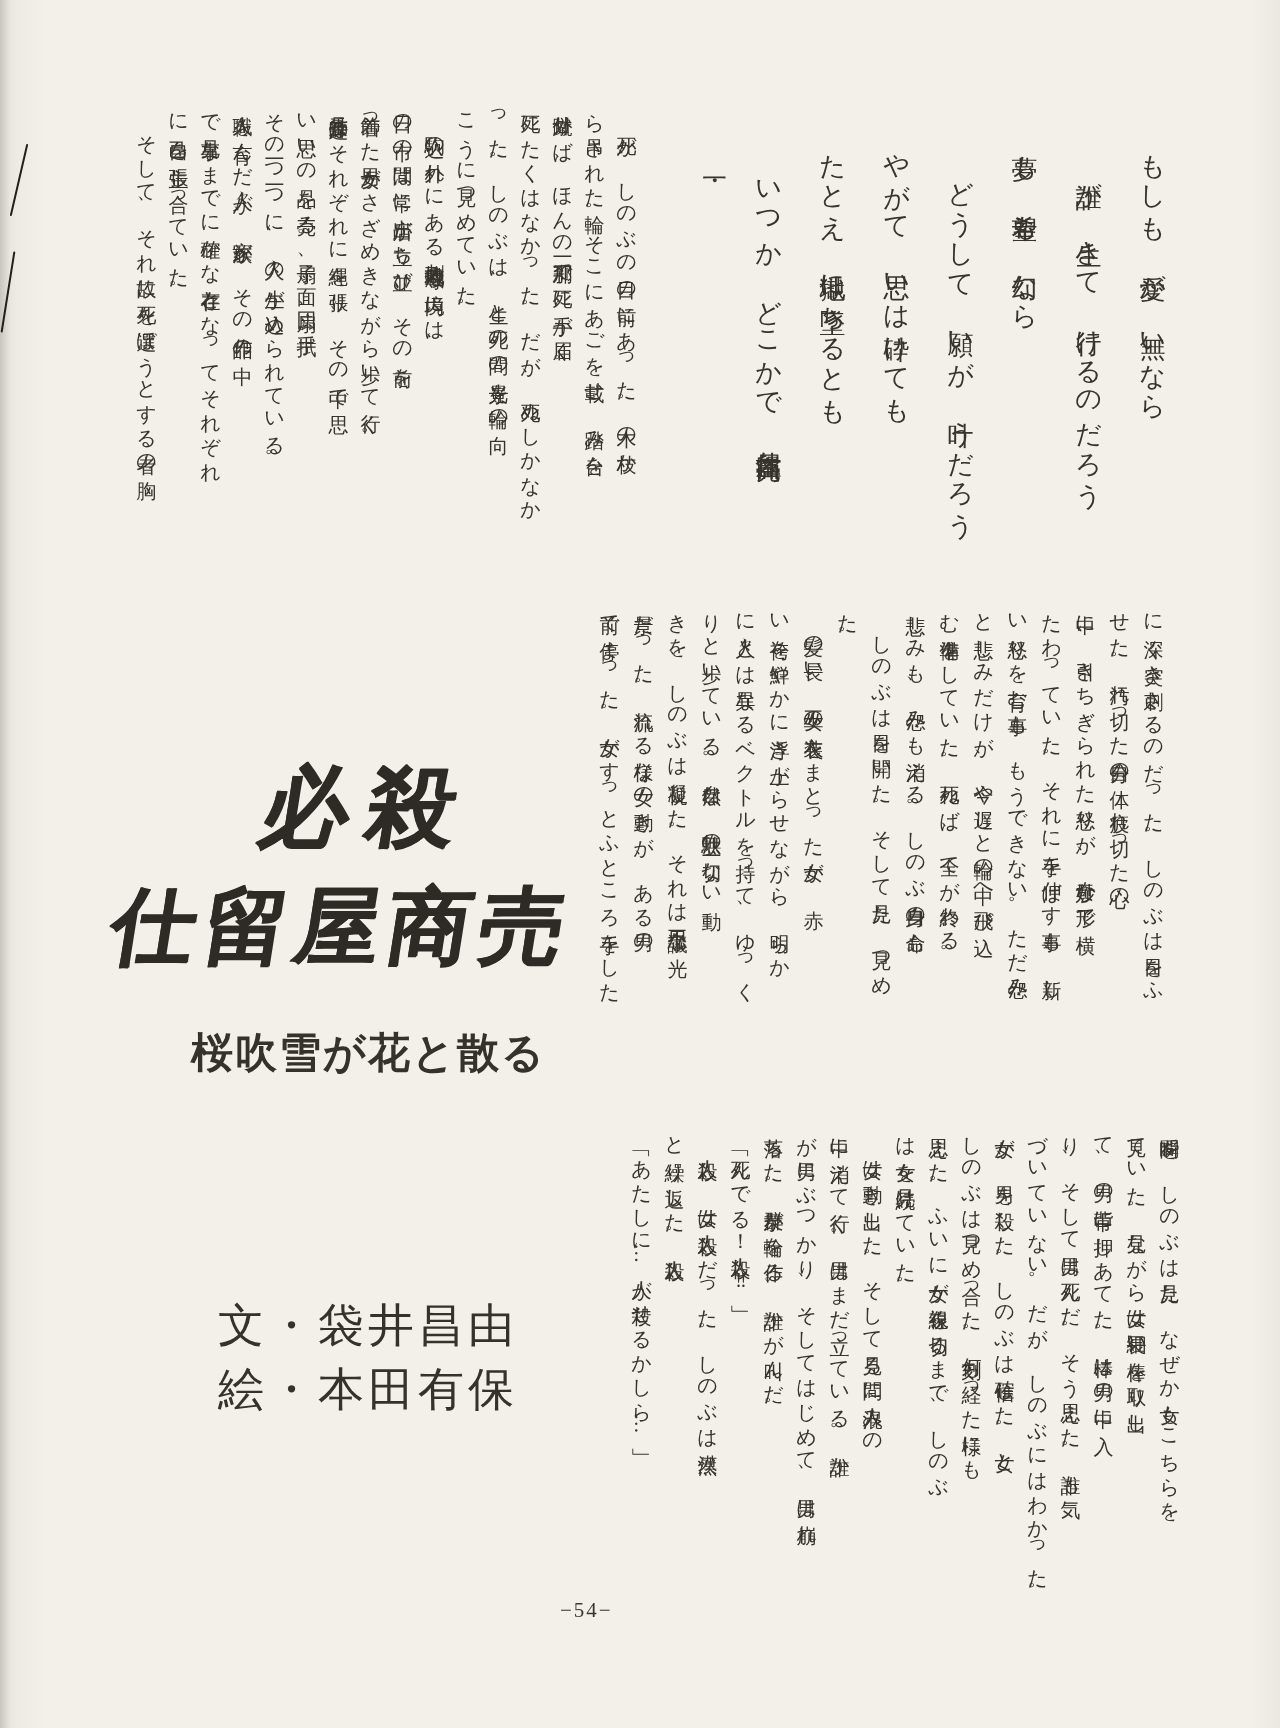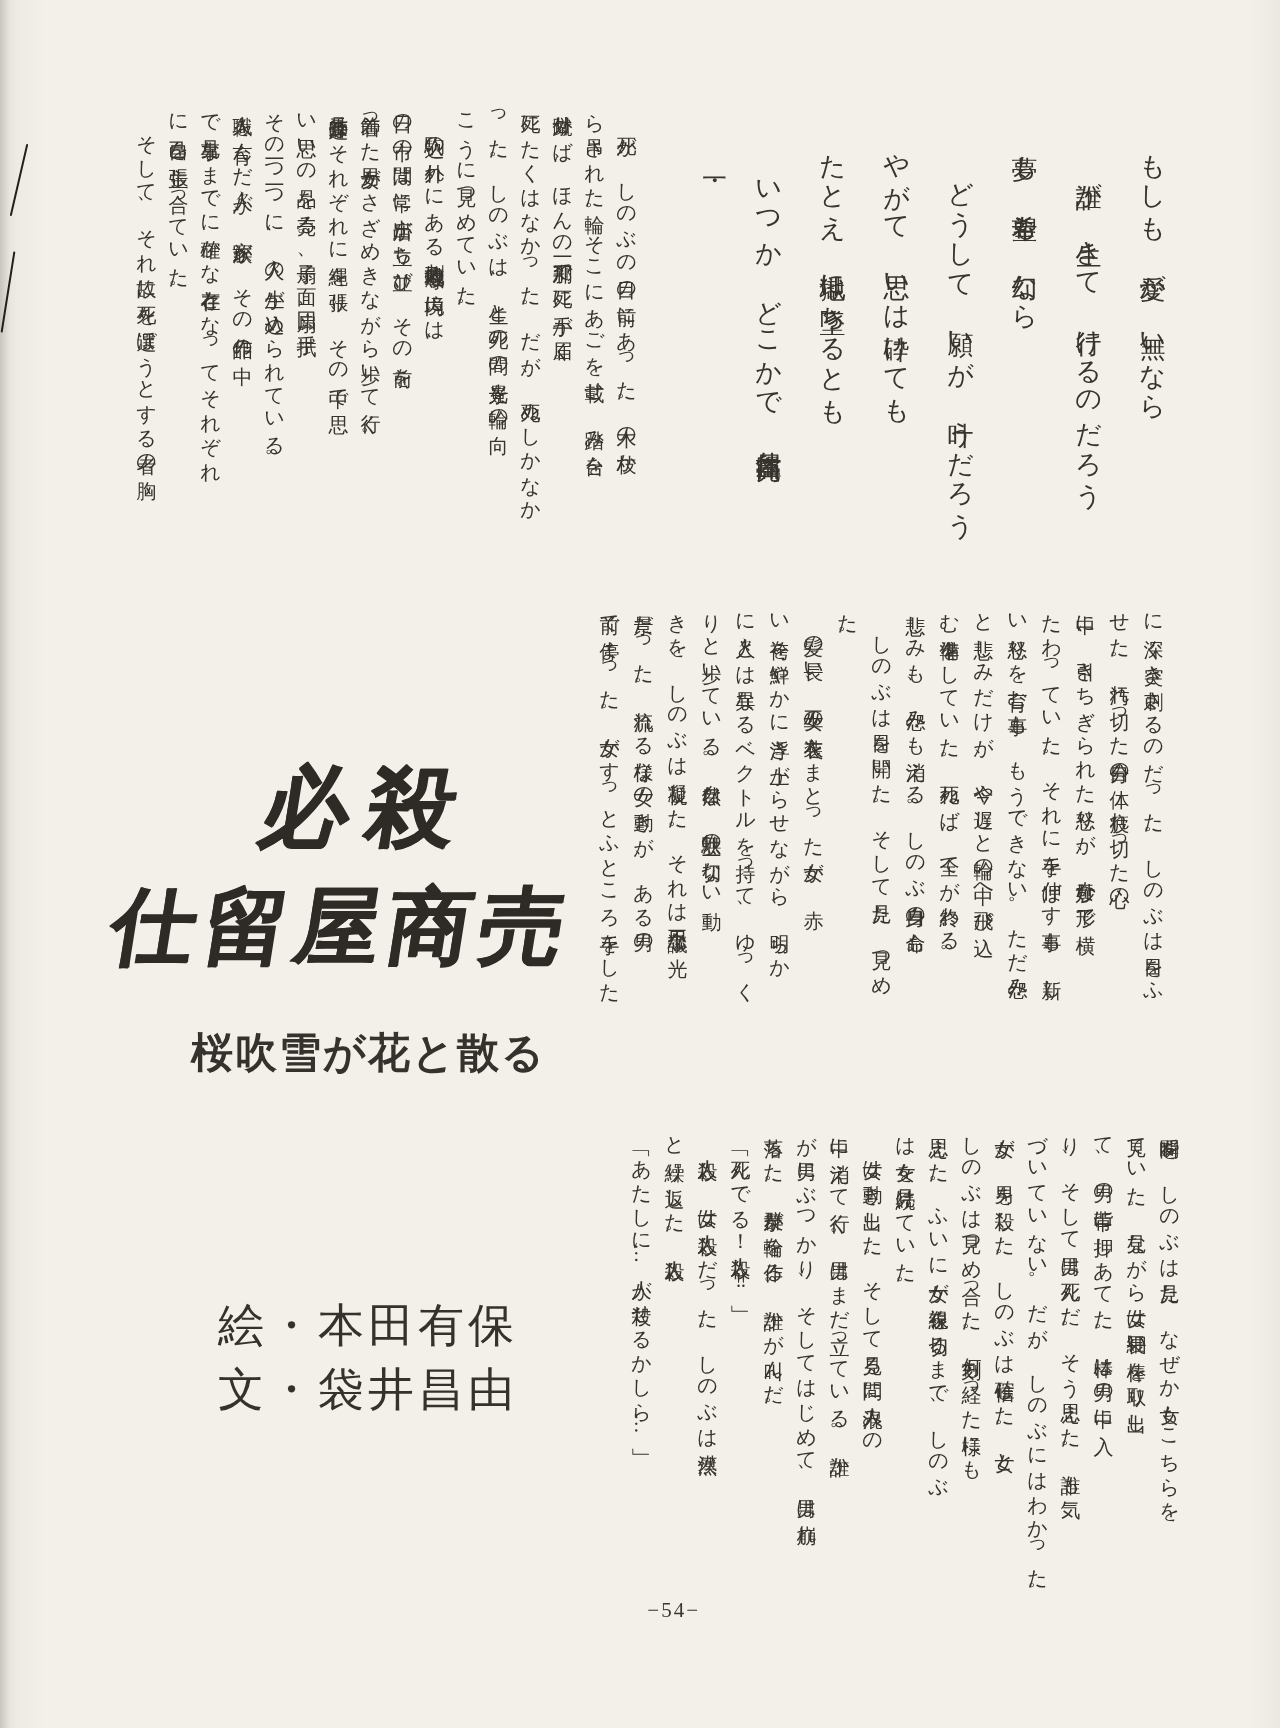--- a/index.html
+++ b/index.html
@@ -71,21 +71,21 @@
     left: 218px; top: 1294px;
     font-size: 46px;
     letter-spacing: 4px;
     line-height: 64px;
     color: #35312c;
   }
   .page-number {
     position: absolute;
     left: 560px; top: 1598px;
     width: 140px;
-    text-align: right;
+    text-align: left;
     font-size: 21px;
     letter-spacing: 2px;
     color: #3a362f;
   }
   
   .scratch {
     position: absolute;
     width: 2px;
     background: #23201c;
     border-radius: 2px;
@@ -153,22 +153,22 @@
 た。
 　髪の長い、巫女の衣装をまとった女が、赤
 い袴を鮮やかに浮き上がらせながら、明らか
 に人々とは異なるベクトルを持って、ゆっく
 りと歩いている。自然な、無駄の一切ない動
 きを、しのぶは凝視した。それは不思議な光
 景だった。流れる様な女の動きが、ある男の
 前で停まった。女がすっとふところ手をした</div>
 
   <div class="credits">
+    <div>文・袋井昌由</div>
     <div>絵・本田有保</div>
-    <div>文・袋井昌由</div>
   </div>
 
   <div class="vtext body-block block3">瞬間を、しのぶは見た。なぜか女もこちらを
 見ていた。見ながら女は細長い棒を取り出し
 て、男の背中に押しあてた。棒は男の中に入
 り、そして男は死んだ。そう思えた。誰も気
 づいていない。だが、しのぶにはわかった。
 女が、男を殺した。しのぶは確信した。女と
 しのぶは見つめ合った。何刻も経った様にも
 思えた。ふいに女が視線を切るまで、しのぶ

